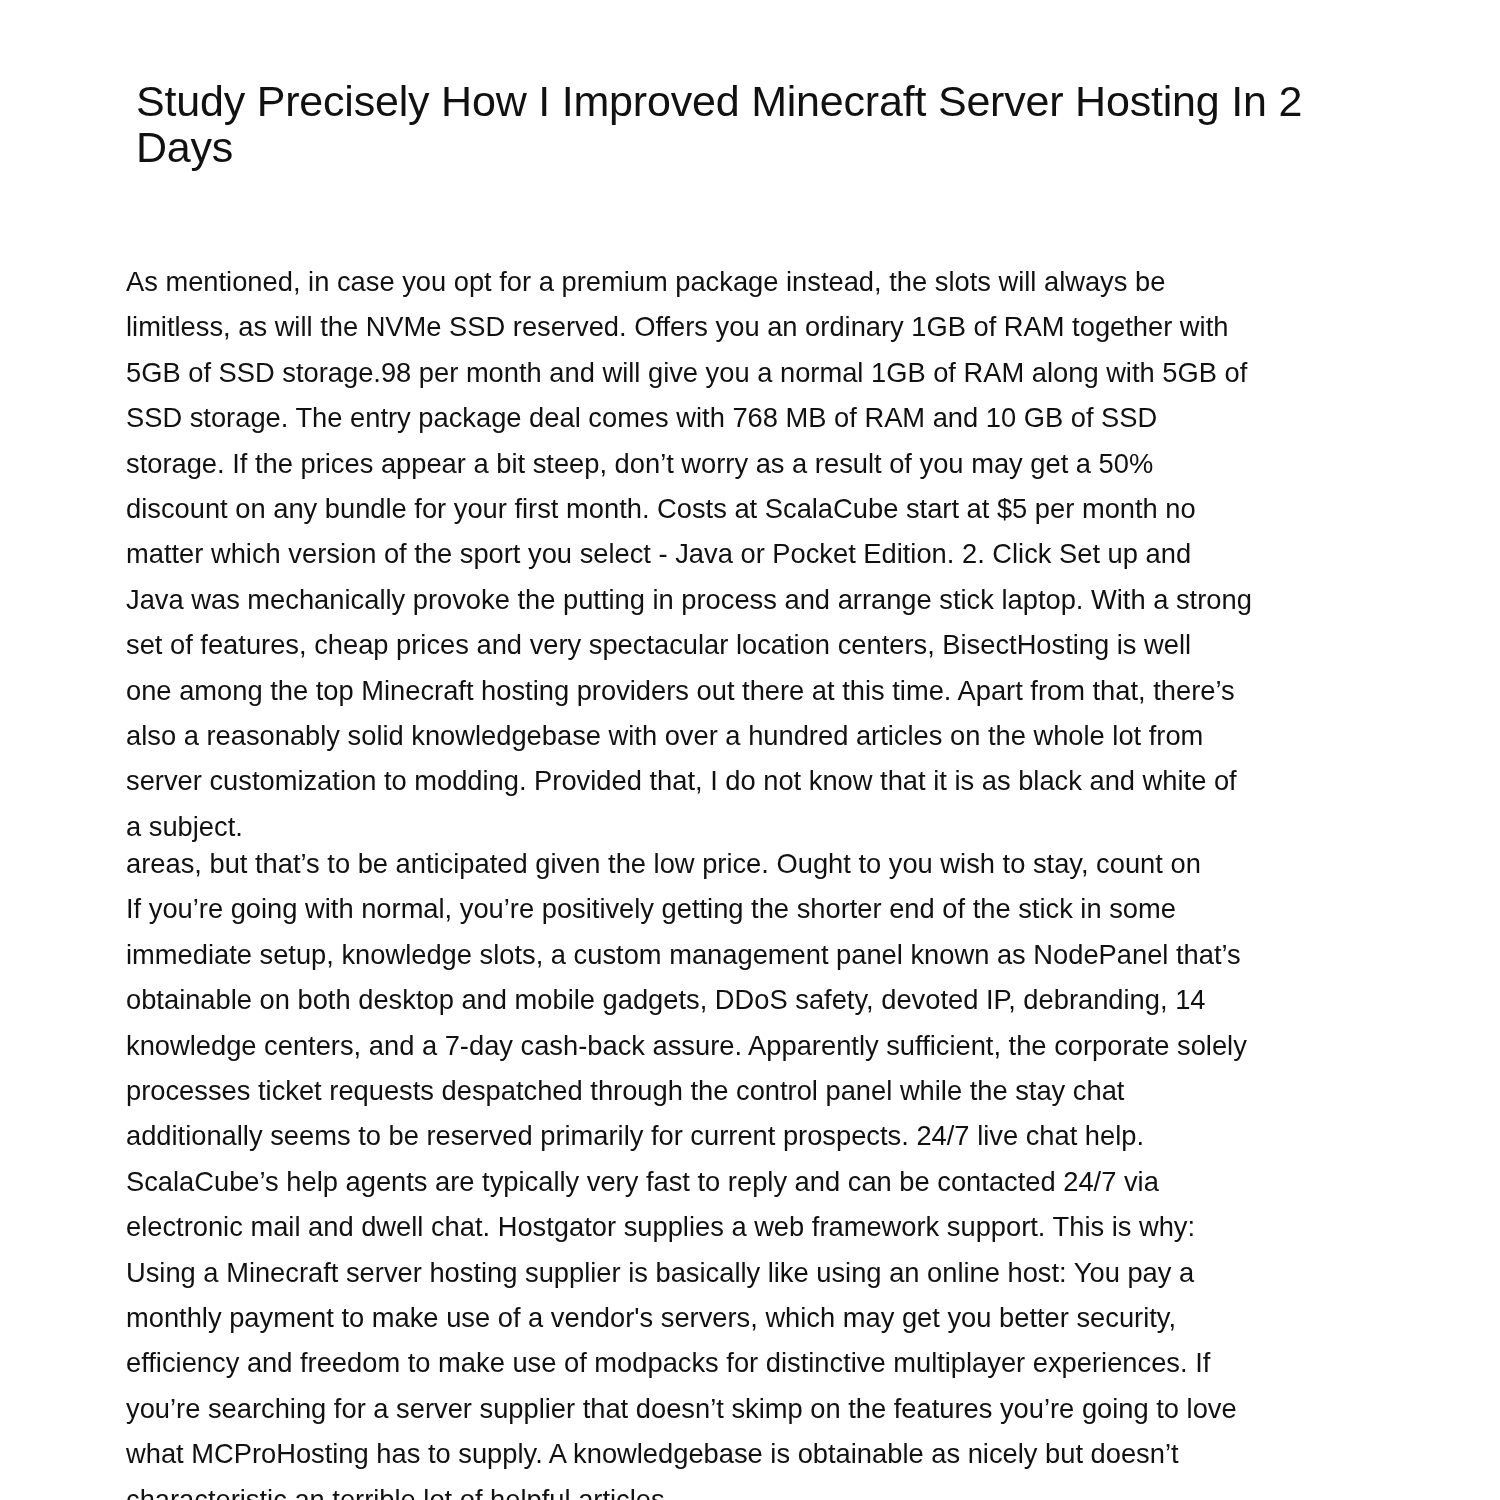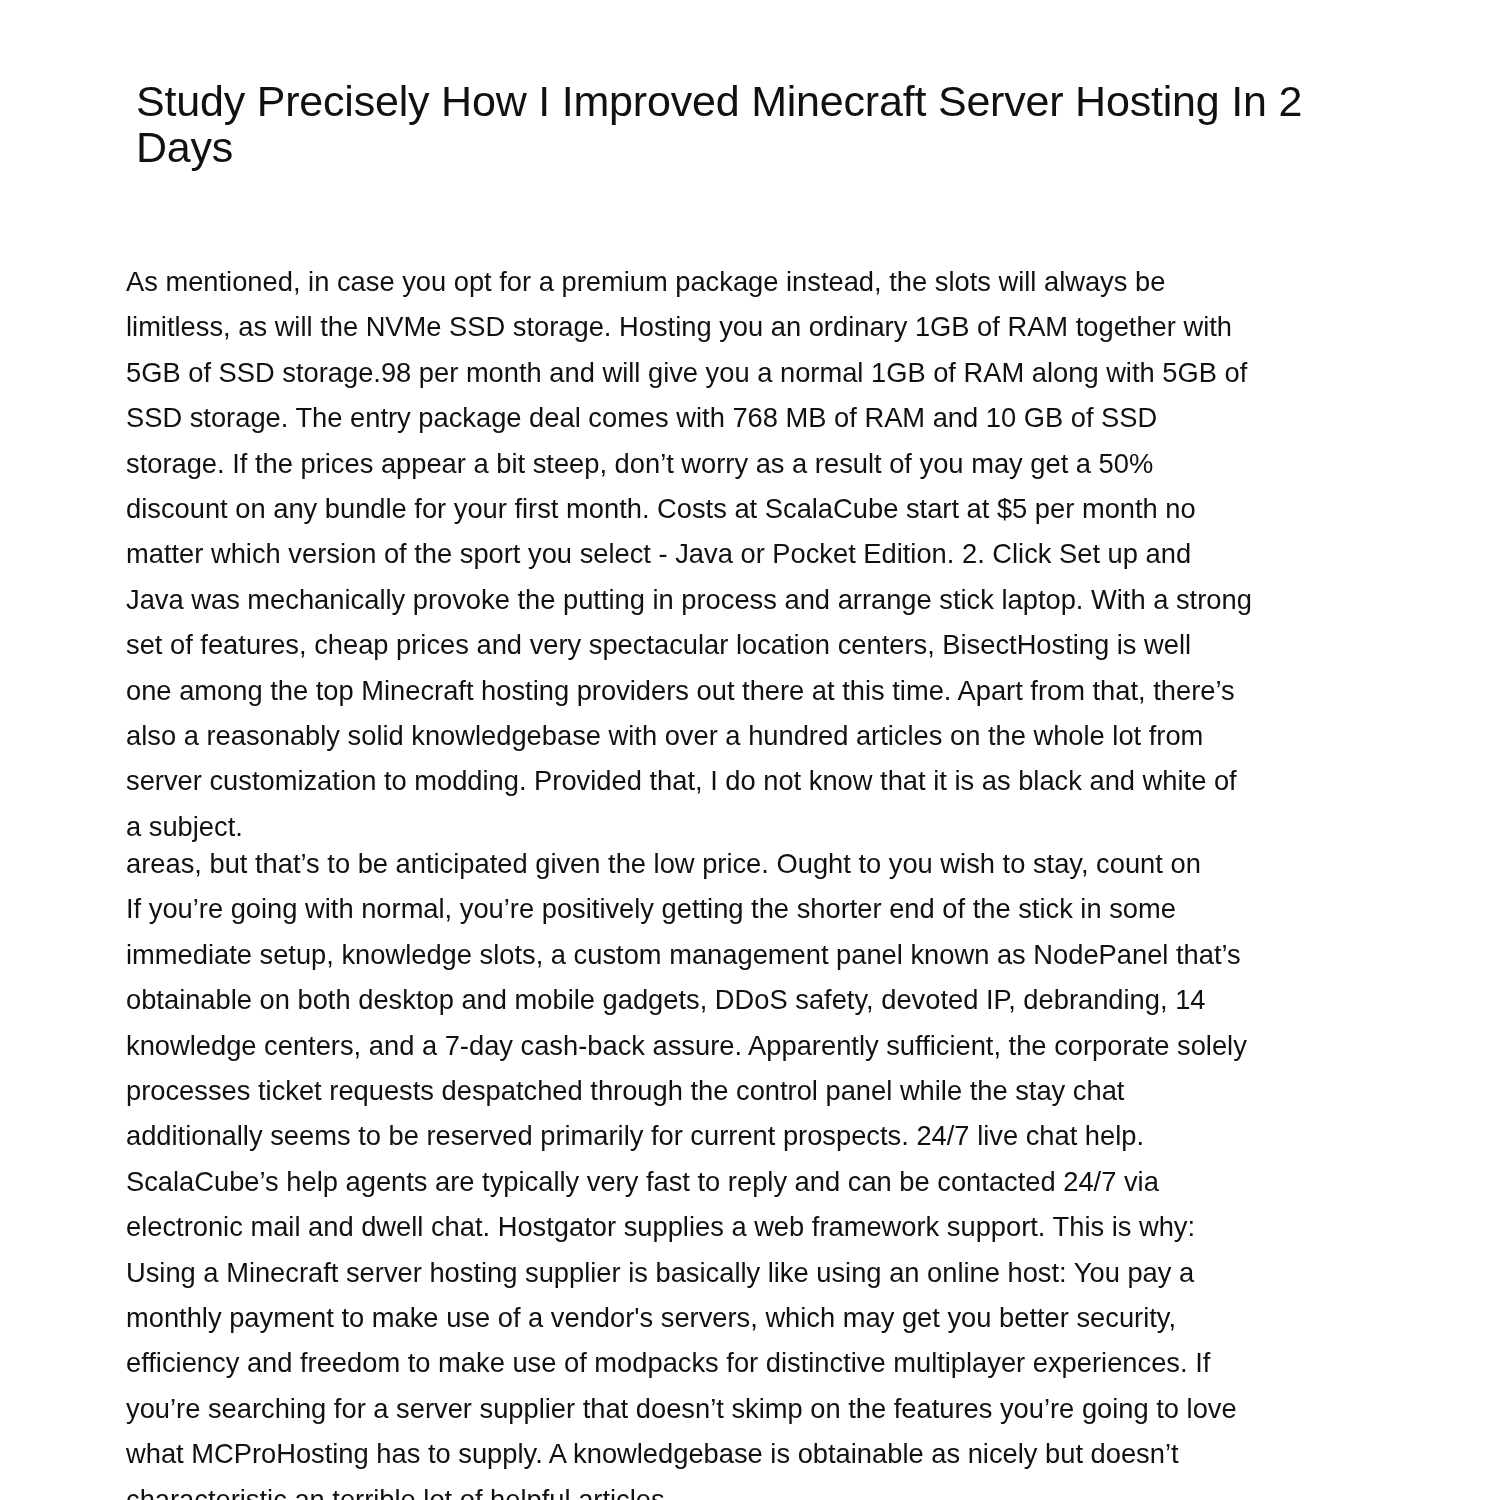--- a/index.html
+++ b/index.html
@@ -49,21 +49,21 @@
 <body>
 
 <div class="page">
   <h1 class="title">
     <span class="line">Study Precisely How I Improved Minecraft Server Hosting In 2</span>
     <span class="line">Days</span>
   </h1>
 
   <p class="para" id="para-1">
     <span class="line">As mentioned, in case you opt for a premium package instead, the slots will always be</span>
-    <span class="line">limitless, as will the NVMe SSD storage. Hosting you an ordinary 1GB of RAM together with</span>
+    <span class="line">limitless, as will the NVMe SSD reserved. Offers you an ordinary 1GB of RAM together with</span>
     <span class="line">5GB of SSD storage.98 per month and will give you a normal 1GB of RAM along with 5GB of</span>
     <span class="line">SSD storage. The entry package deal comes with 768 MB of RAM and 10 GB of SSD</span>
     <span class="line">storage. If the prices appear a bit steep, don’t worry as a result of you may get a 50%</span>
     <span class="line">discount on any bundle for your first month. Costs at ScalaCube start at $5 per month no</span>
     <span class="line">matter which version of the sport you select - Java or Pocket Edition. 2. Click Set up and</span>
     <span class="line">Java was mechanically provoke the putting in process and arrange stick laptop. With a strong</span>
     <span class="line">set of features, cheap prices and very spectacular location centers, BisectHosting is well</span>
     <span class="line">one among the top Minecraft hosting providers out there at this time. Apart from that, there’s</span>
     <span class="line">also a reasonably solid knowledgebase with over a hundred articles on the whole lot from</span>
     <span class="line">server customization to modding. Provided that, I do not know that it is as black and white of</span>

